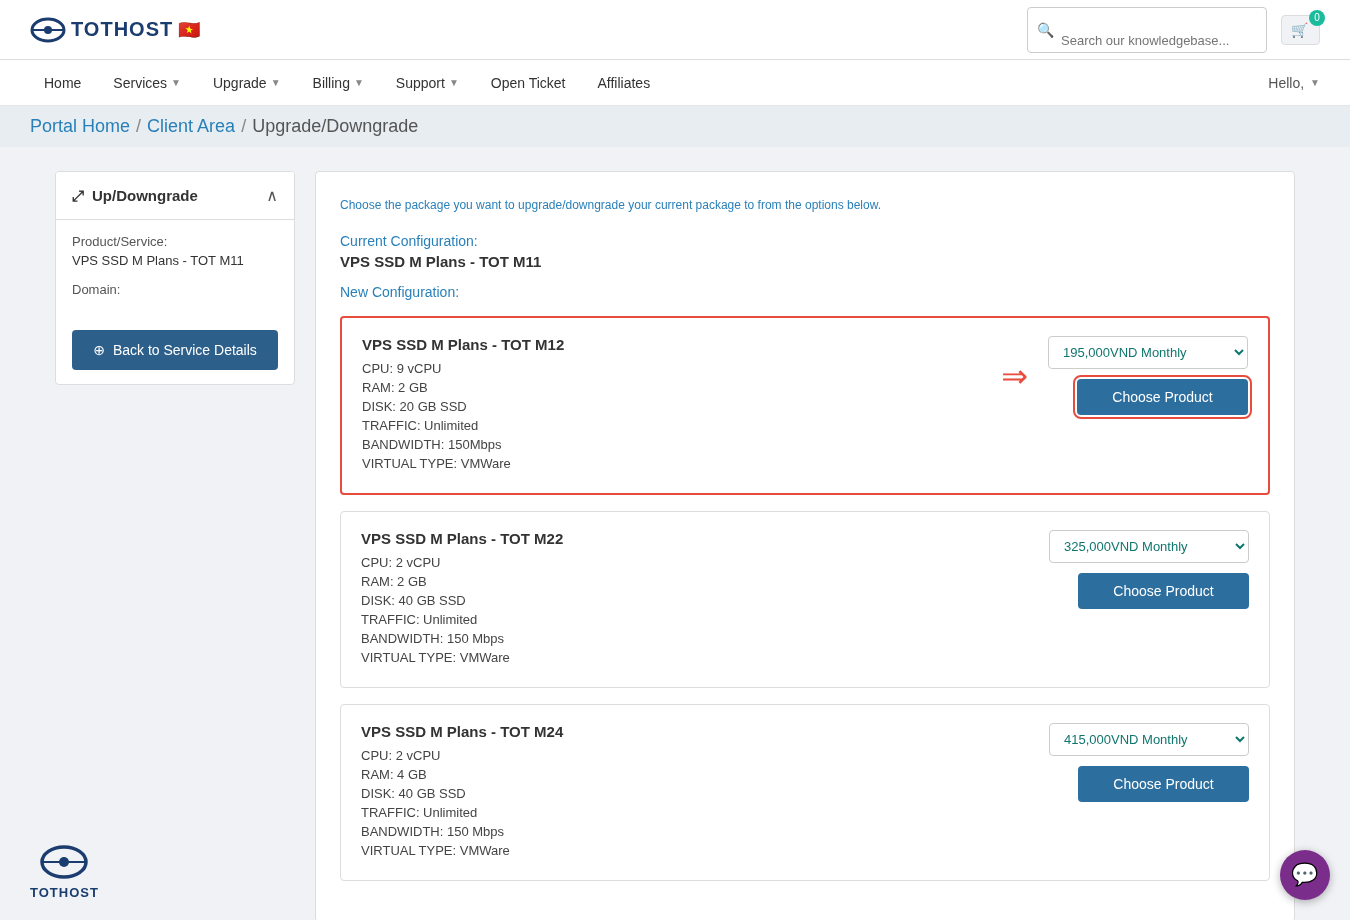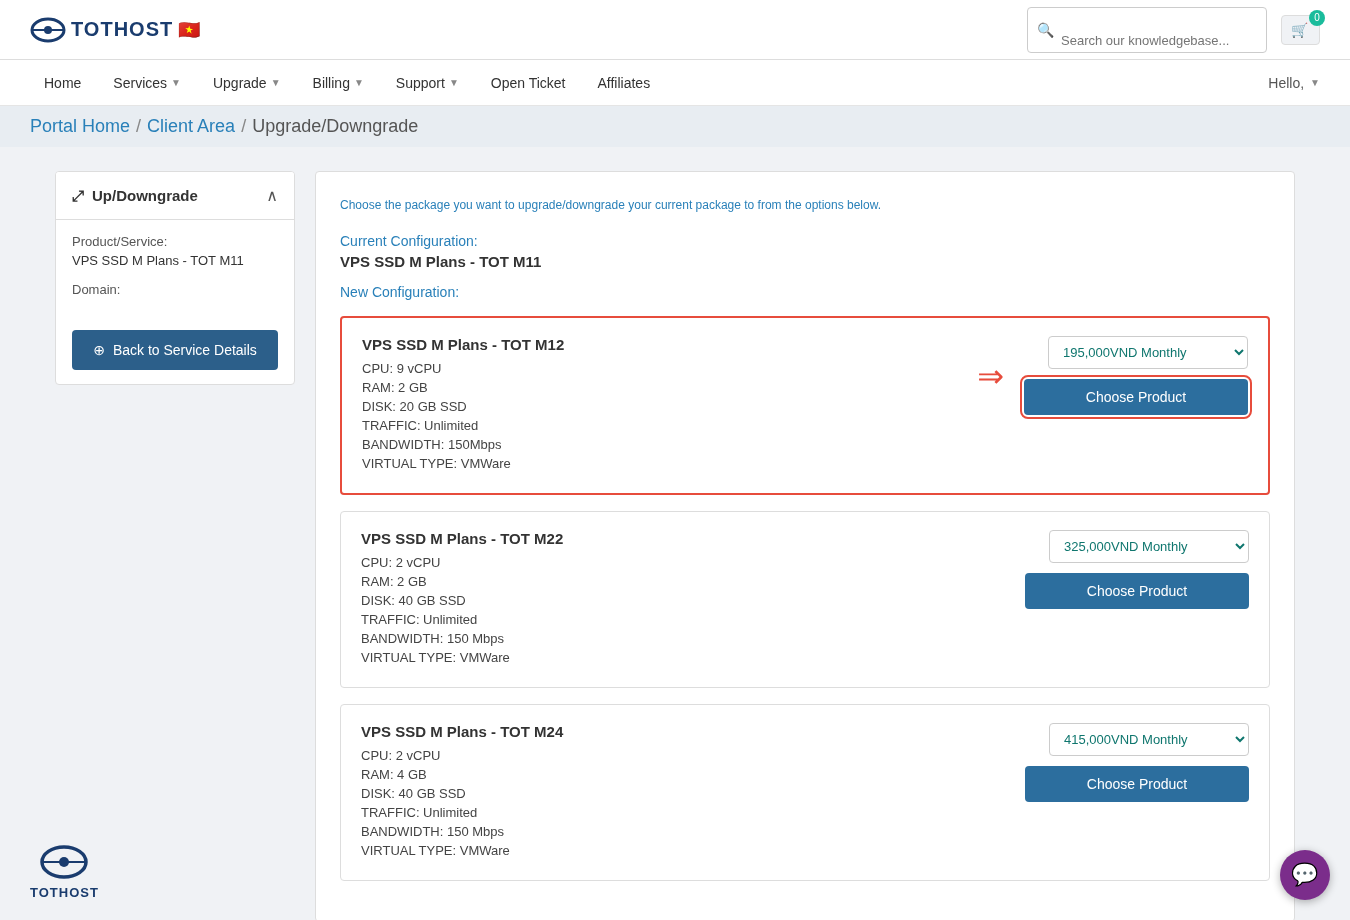--- a/index.html
+++ b/index.html
@@ -49,21 +49,21 @@
     .new-config-label { font-size: 14px; color: #2980b9; margin-bottom: 16px; }
 
     
     .product-row { border: 1px solid #ddd; border-radius: 4px; padding: 18px 20px; margin-bottom: 16px; display: flex; align-items: flex-start; justify-content: space-between; gap: 20px; }
     .product-row.highlighted { border: 2px solid #e74c3c; }
     .product-info { flex: 1; }
     .product-name { font-size: 15px; font-weight: 700; color: #333; margin-bottom: 8px; }
     .product-spec { font-size: 13px; color: #444; margin-bottom: 4px; }
     .product-actions { display: flex; flex-direction: column; align-items: flex-end; gap: 10px; min-width: 200px; }
     .price-select { border: 1px solid #ccc; border-radius: 4px; padding: 7px 10px; font-size: 13px; color: #0f766e; background: #fff; cursor: pointer; width: 200px; }
-    .choose-btn { background: #2c6e9e; color: #fff; border: none; border-radius: 4px; padding: 10px 0; width: 224px; cursor: pointer; font-size: 14px; font-weight: 500; }
+    .choose-btn { background: #2c6e9e; color: #fff; border: none; border-radius: 4px; padding: 10px 0; width: 171px; cursor: pointer; font-size: 14px; font-weight: 500; }
     .choose-btn.highlighted { background: #2c6e9e; outline: 2px solid #e74c3c; outline-offset: 2px; }
 
     
     .arrow-indicator { display: flex; align-items: center; justify-content: center; margin-right: 10px; }
     .arrow-right { font-size: 32px; color: #e74c3c; }
 
     
     .footer-logo { position: fixed; bottom: 20px; left: 30px; display: flex; flex-direction: column; align-items: center; }
     .footer-logo-text { font-size: 13px; font-weight: bold; color: #1a3c6e; letter-spacing: 1px; margin-top: 4px; }
 

